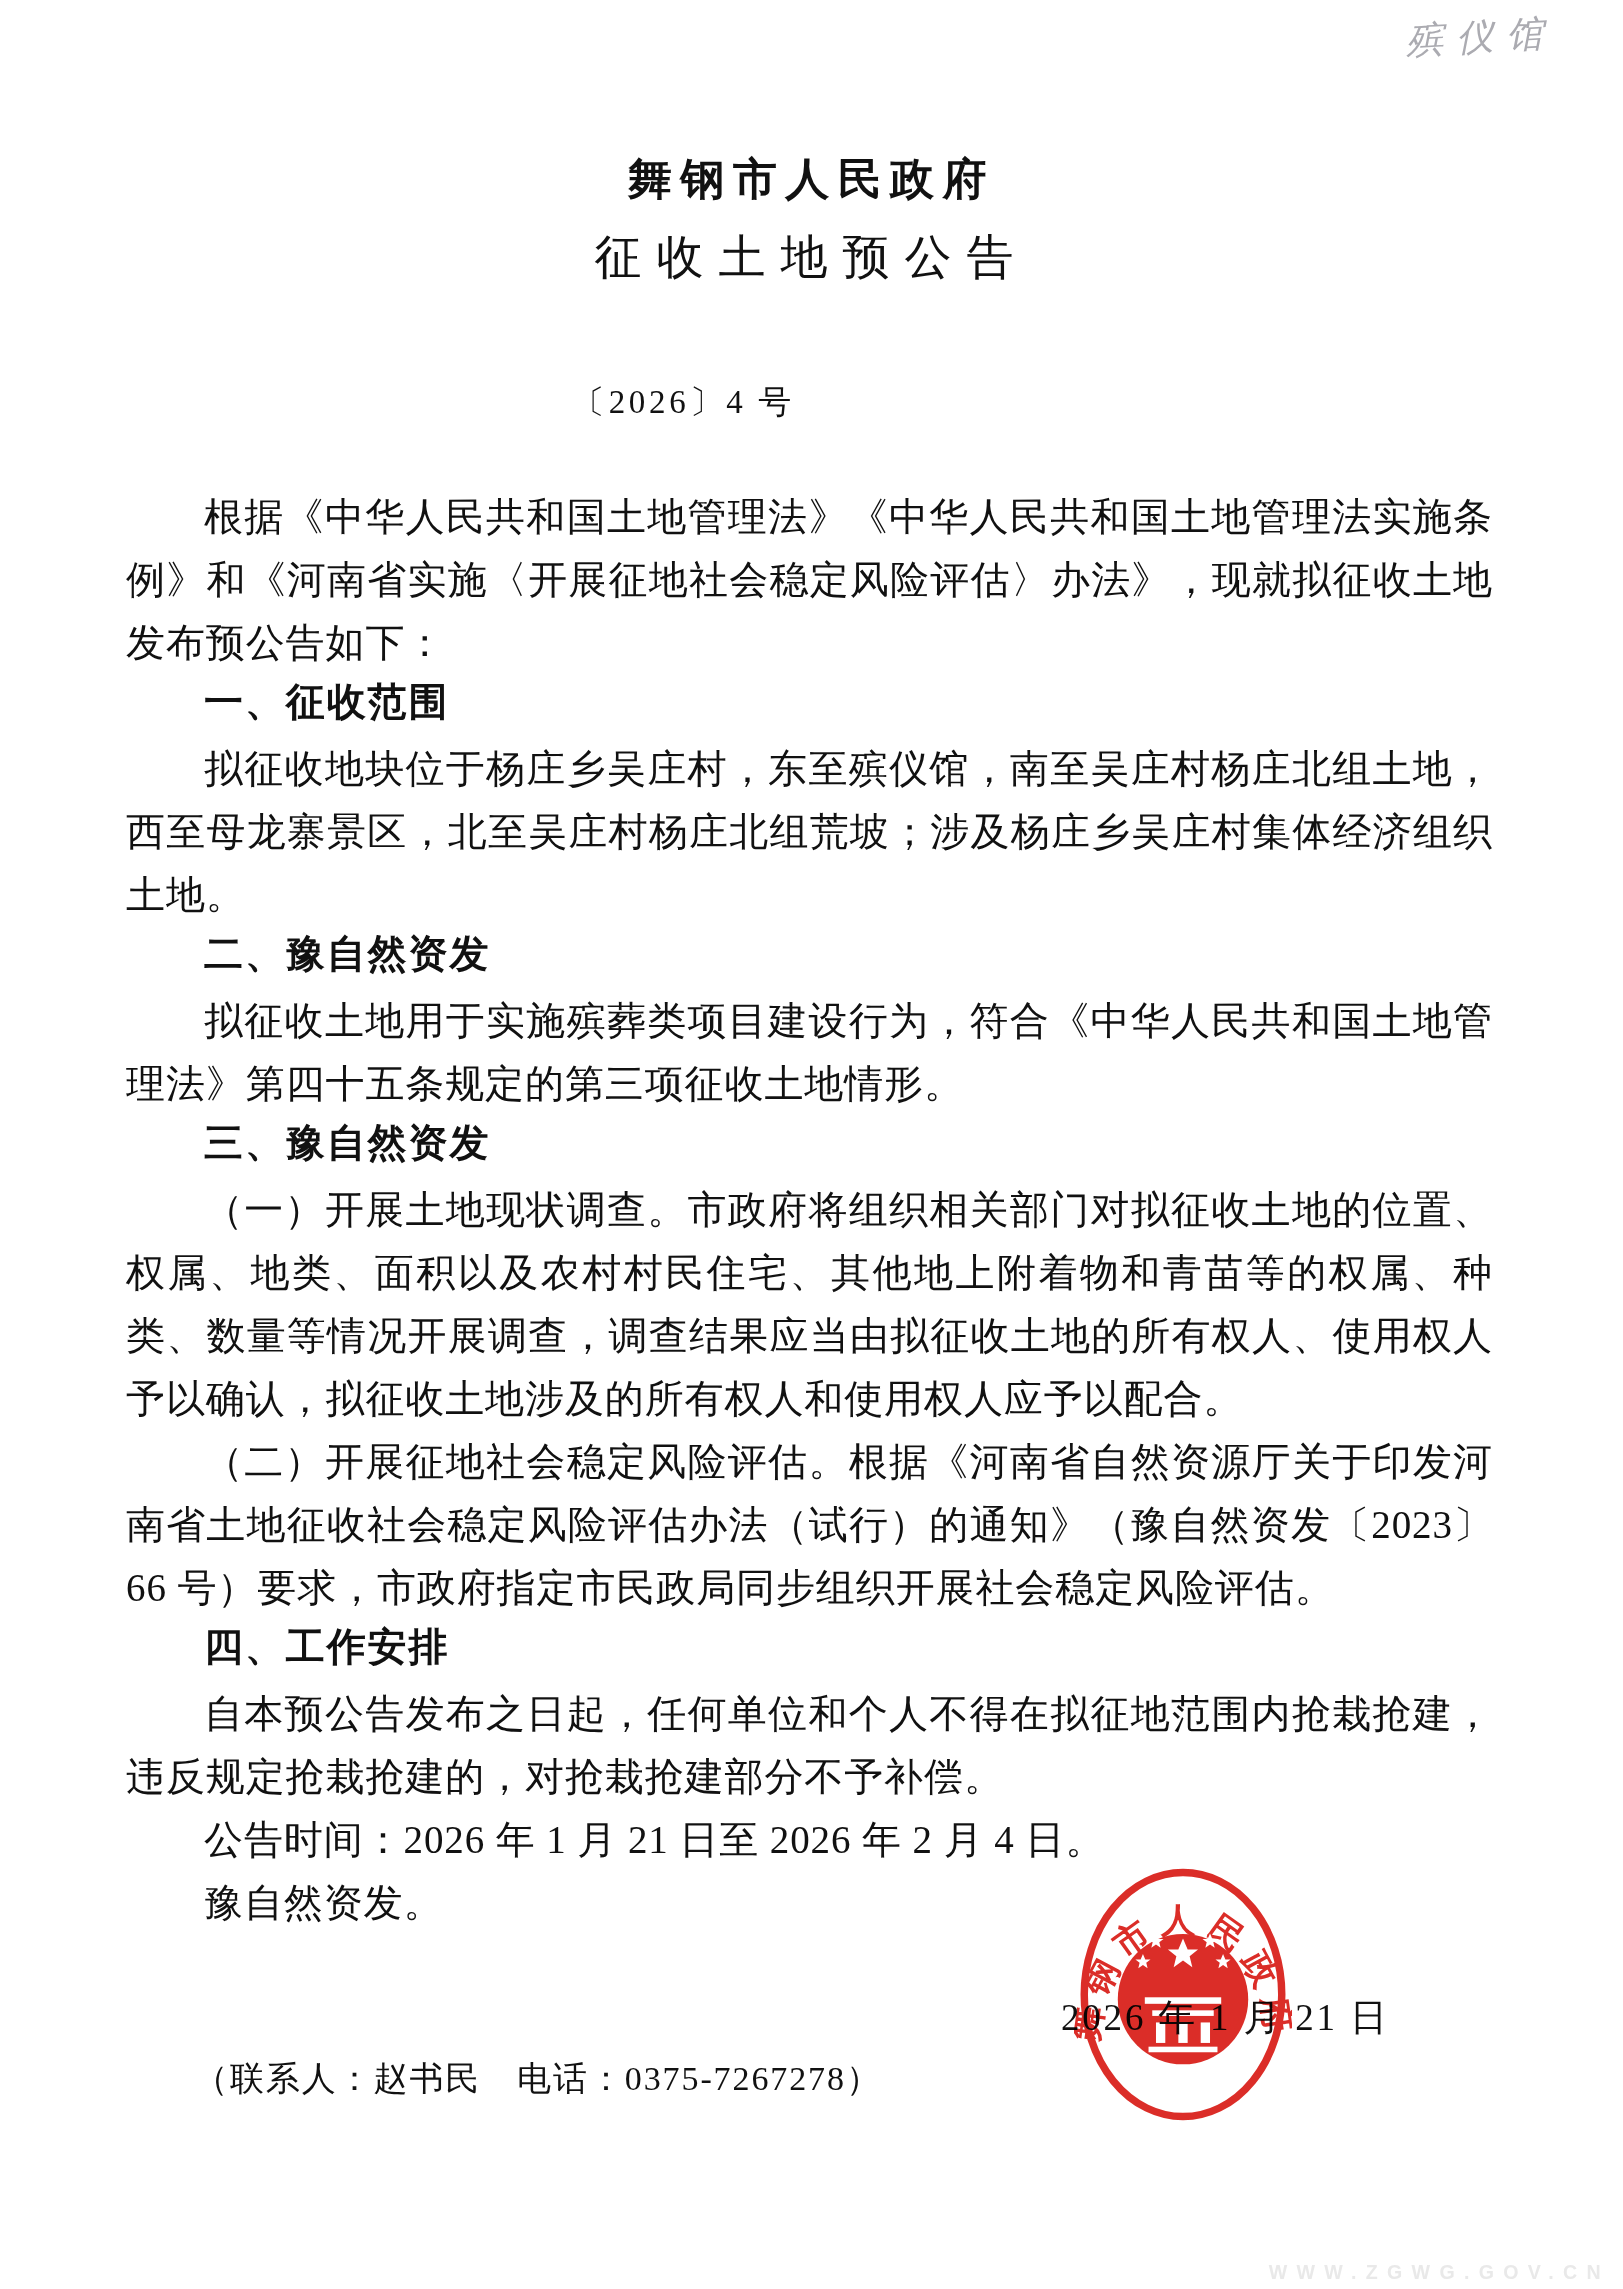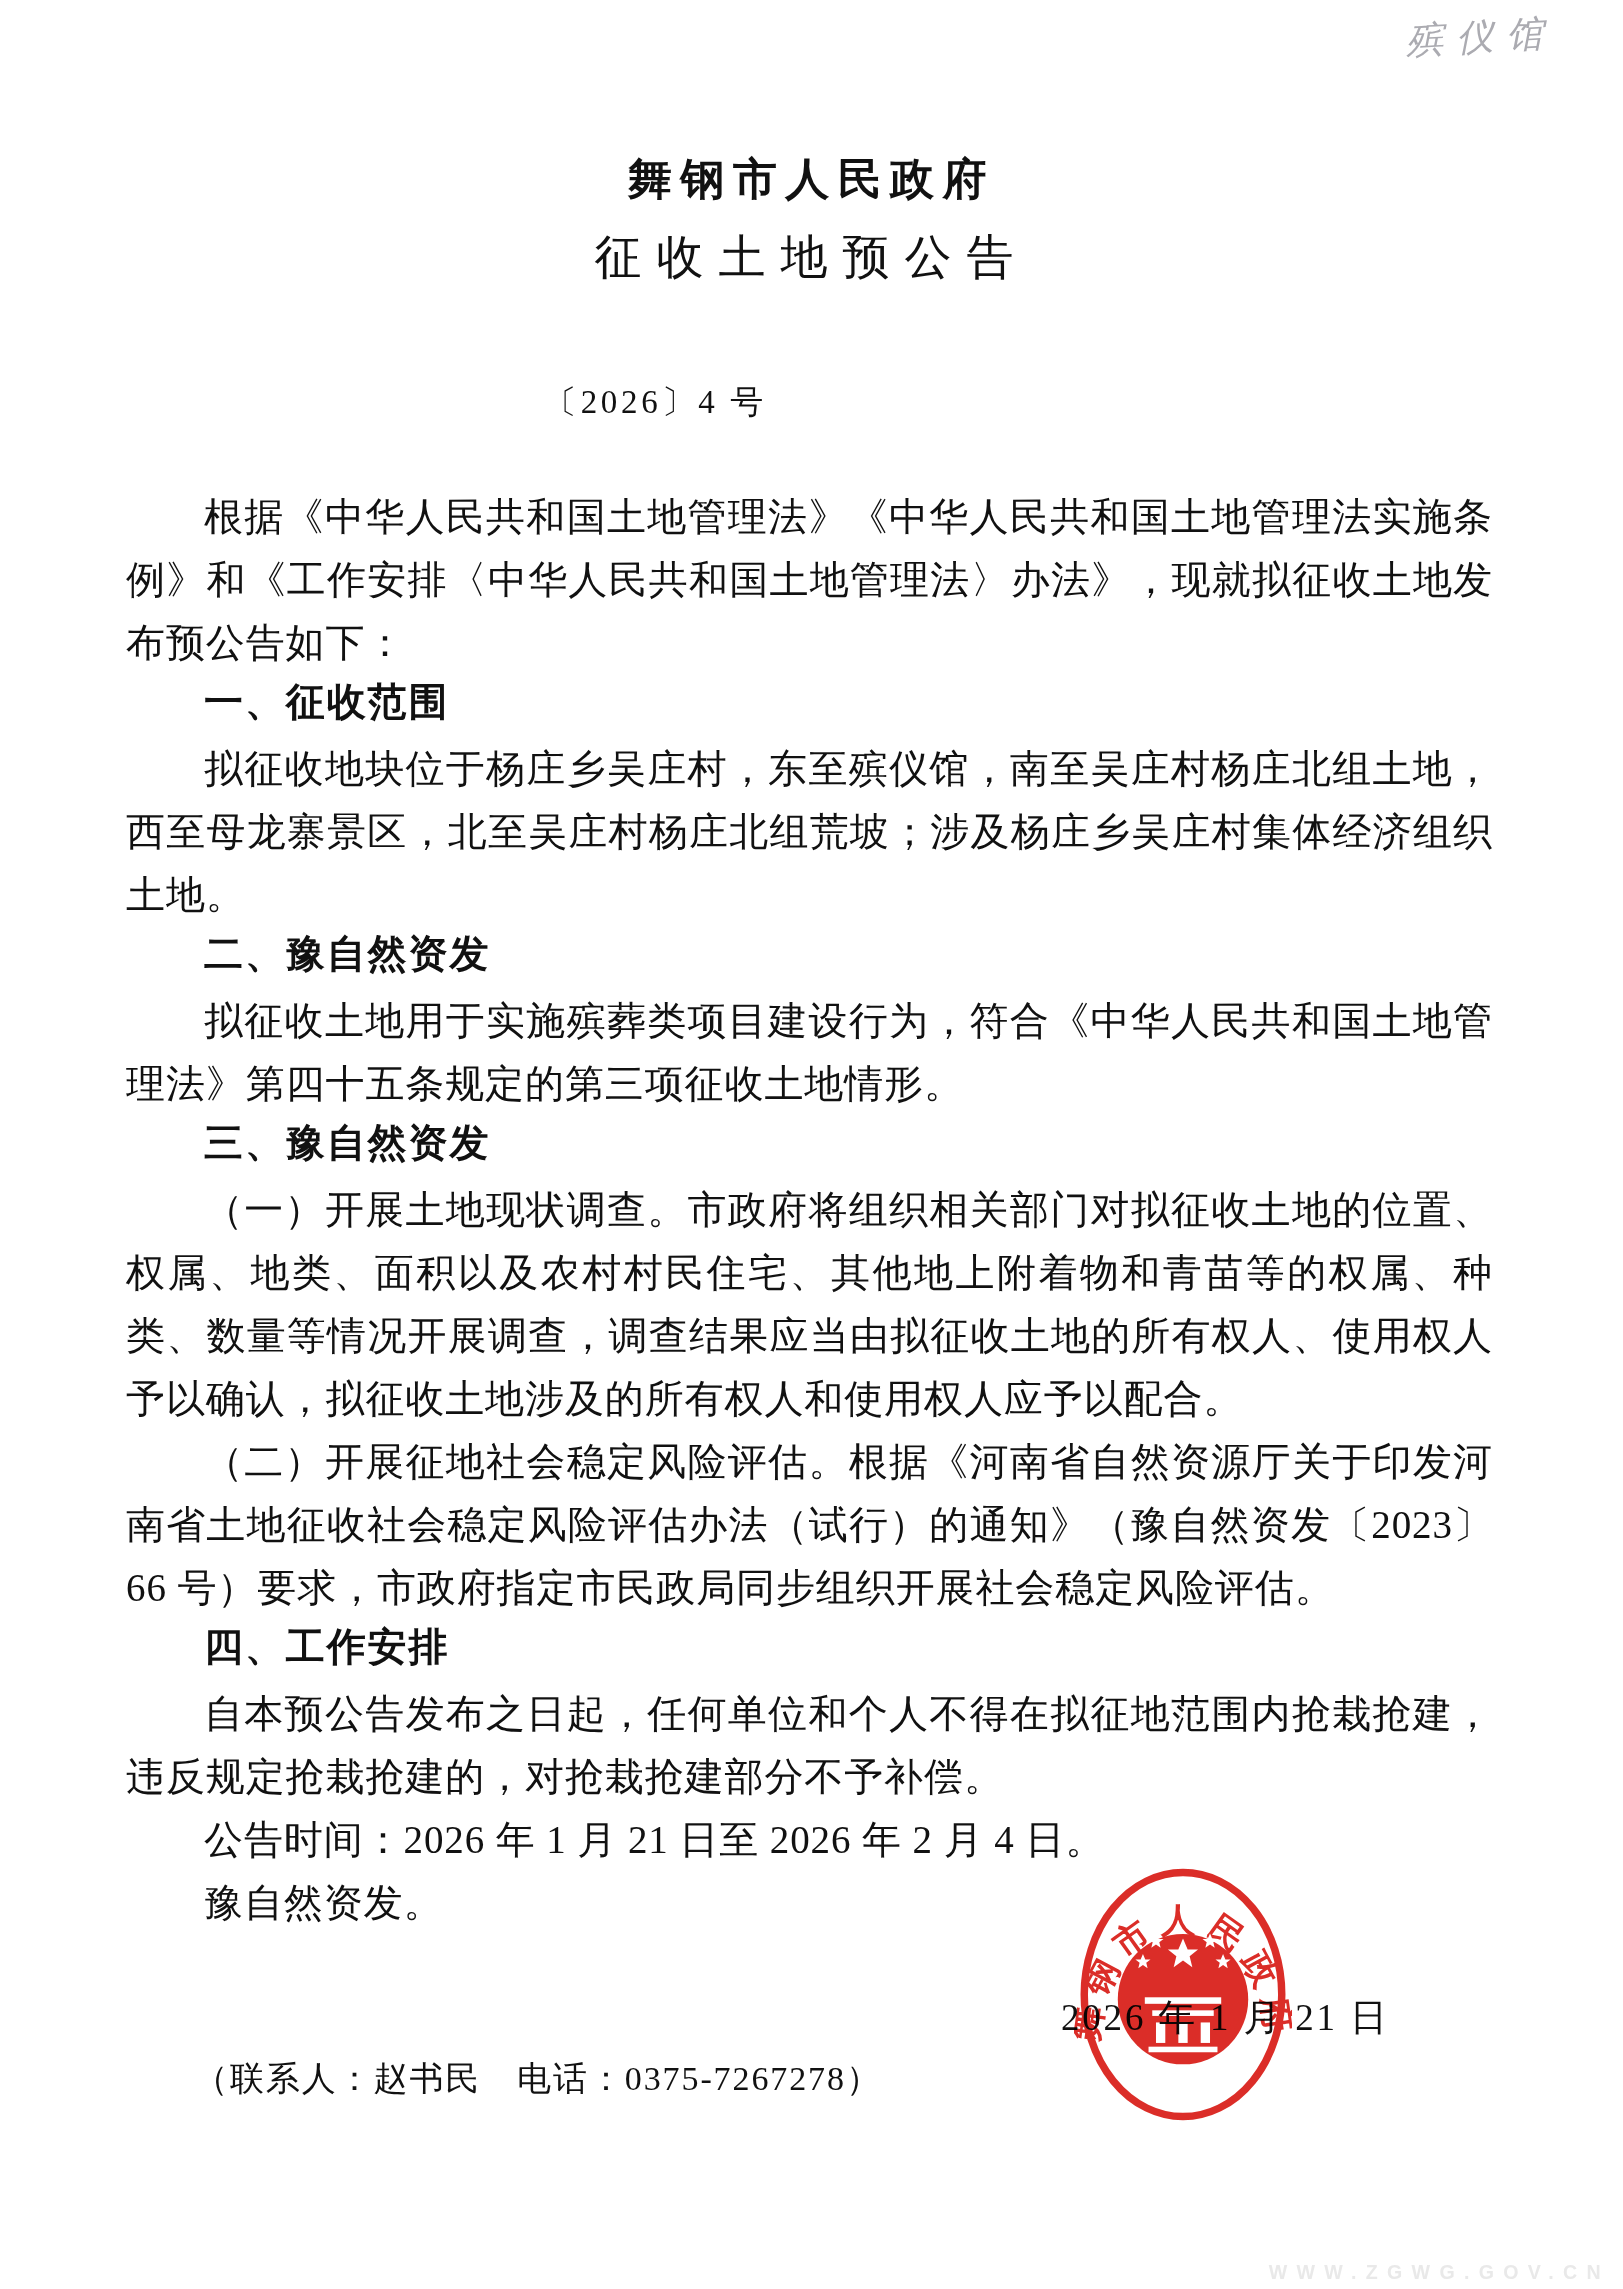--- a/index.html
+++ b/index.html
@@ -25,21 +25,21 @@
   .title-line1{
     font-family:"Liberation Sans","DejaVu Sans",sans-serif;
     font-weight:bold;font-size:44px;letter-spacing:8.4px;line-height:1;margin:0;
   }
   .title-line2{
     font-family:"Liberation Sans","DejaVu Sans",sans-serif;
     font-weight:normal;font-size:47px;letter-spacing:15px;line-height:1;margin:32px 0 0 0;
   }
   .doc-number{
     position:absolute;top:380px;left:0;width:1311px;text-align:center;
-    font-size:33px;letter-spacing:3.7px;
+    font-size:33px;letter-spacing:3.7px;padding-left:28px;
   }
 
   
   .doc-body{
     position:absolute;left:126px;top:485px;width:1367px;
     font-size:39px;line-height:63px;text-align:justify;
     letter-spacing:0.9px;
   }
   .doc-body p{margin:0;text-indent:2em;}
   .doc-body h3{
@@ -75,21 +75,21 @@
   <div class="handnote">殡仪馆</div>
 
   <div class="title-block">
     <h1 class="title-line1">舞钢市人民政府</h1>
     <h2 class="title-line2">征收土地预公告</h2>
   </div>
 
   <div class="doc-number">〔2026〕4 号</div>
 
   <div class="doc-body">
-    <p>根据《中华人民共和国土地管理法》《中华人民共和国土地管理法实施条例》和《工作安排〈中华人民共和国土地管理法〉办法》，现就拟征收土地发布预公告如下：</p>
+    <p>根据《中华人民共和国土地管理法》《中华人民共和国土地管理法实施条例》和《河南省实施〈开展征地社会稳定风险评估〉办法》，现就拟征收土地发布预公告如下：</p>
 
     <h3>一、征收范围</h3>
     <p>拟征收地块位于杨庄乡吴庄村，东至殡仪馆，南至吴庄村杨庄北组土地，西至母龙寨景区，北至吴庄村杨庄北组荒坡；涉及杨庄乡吴庄村集体经济组织土地。</p>
 
     <h3>二、豫自然资发</h3>
     <p>拟征收土地用于实施殡葬类项目建设行为，符合《中华人民共和国土地管理法》第四十五条规定的第三项征收土地情形。</p>
 
     <h3>三、豫自然资发</h3>
     <p>（一）开展土地现状调查。市政府将组织相关部门对拟征收土地的位置、权属、地类、面积以及农村村民住宅、其他地上附着物和青苗等的权属、种类、数量等情况开展调查，调查结果应当由拟征收土地的所有权人、使用权人予以确认，拟征收土地涉及的所有权人和使用权人应予以配合。</p>
     <p>（二）开展征地社会稳定风险评估。根据《河南省自然资源厅关于印发河南省土地征收社会稳定风险评估办法（试行）的通知》（豫自然资发〔2023〕66 号）要求，市政府指定市民政局同步组织开展社会稳定风险评估。</p>

